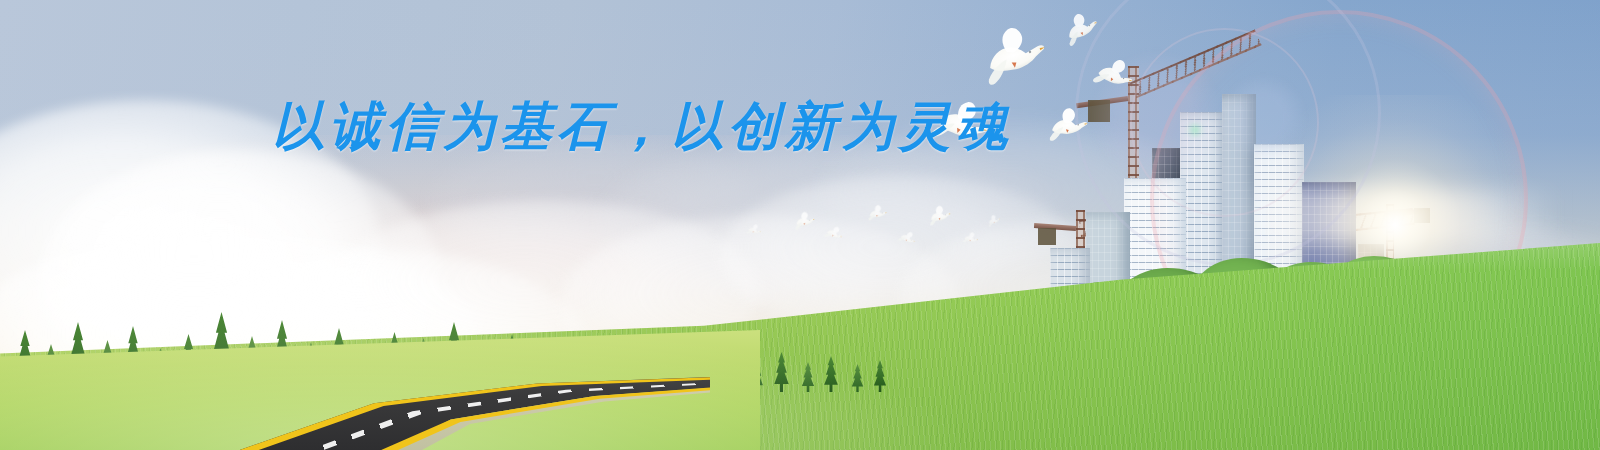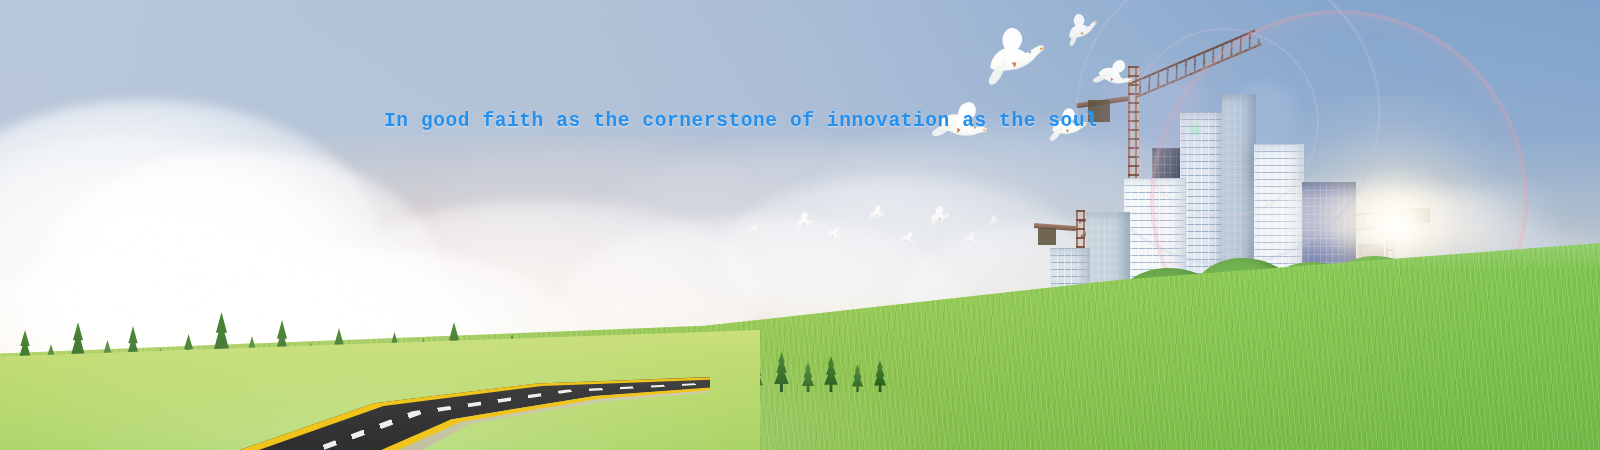--- a/index.html
+++ b/index.html
@@ -699,16 +699,16 @@
           <path d="M44 30 C40 16 44 6 54 2 C62 -1 70 6 70 16 C70 24 62 32 52 34 Z" fill="#ffffff" opacity="0.97"></path>
           <path d="M40 42 C34 52 26 62 16 66 C10 68 6 64 10 58 C18 48 30 42 40 40 Z" fill="#f4f6f2" opacity="0.92"></path>
           <circle cx="74" cy="40" r="1.6" fill="#9aa0a4"></circle>
           <path d="M88 39 L95 40 L88 42 Z" fill="#e0a23a"></path>
           <path d="M46 46 L52 48 L48 54 Z" fill="#d06030" opacity="0.85"></path>
         </svg>
       </div>
     </div>
 
   <div class="headline-block">
-    <div class="subhead">In good faith as the cornerstone of innovation as the soul</div>
+    <h1 class="headline">以诚信为基石，以创新为灵魂</h1>
   </div>
 
 </div>
 
 </body></html>

